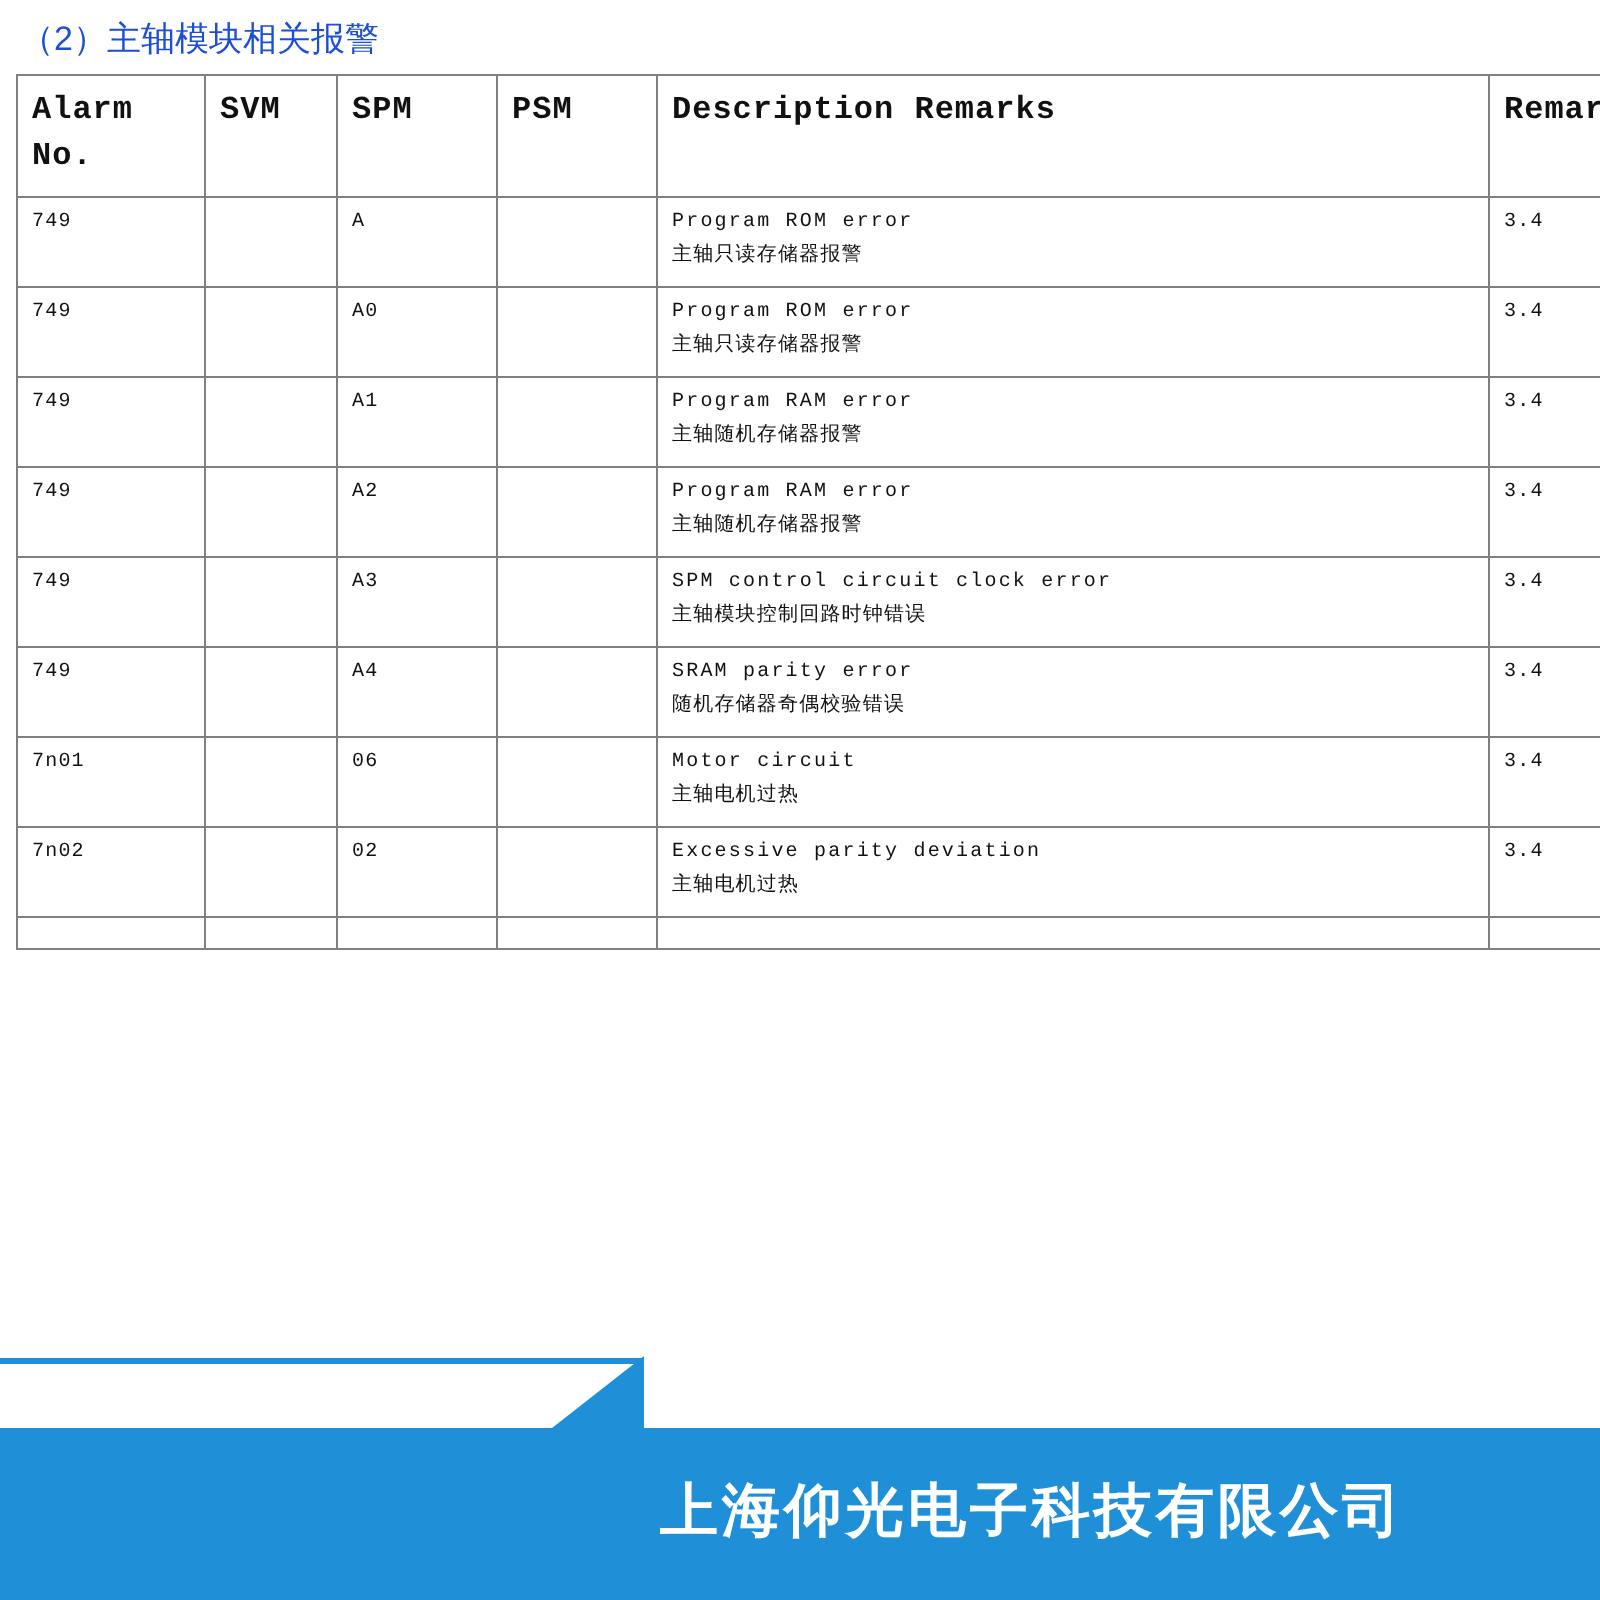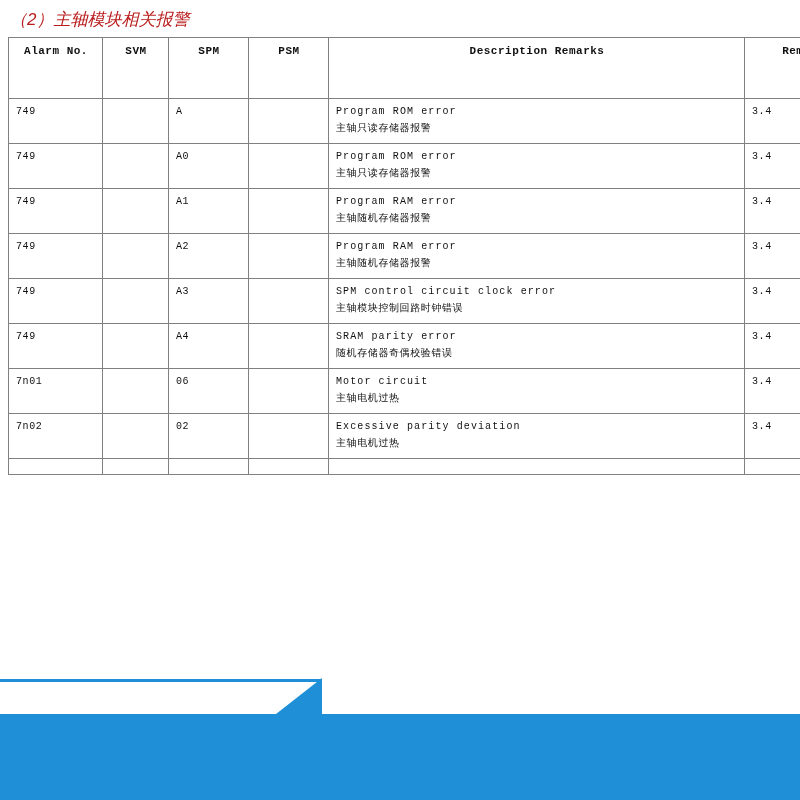--- a/index.html
+++ b/index.html
@@ -18,25 +18,24 @@
     position: relative;
     width: 800px;
     height: 800px;
     box-sizing: border-box;
     padding: 0;
     background: #ffffff;
   }
   .doc-title {
     font-family: "Liberation Sans", sans-serif;
     font-size: 17px;
-    color: #b91c1c;
+    color: #1d4ed8;
     padding: 8px 0 6px 10px;
     letter-spacing: 0px;
     white-space: nowrap;
-    font-style: italic;
   }
   table.alarm-table {
     border-collapse: collapse;
     width: 860px;
     margin-left: 8px;
     table-layout: fixed;
     font-family: "Liberation Mono", monospace;
   }
   table.alarm-table col.c-alarm { width: 94px; }
   table.alarm-table col.c-svm   { width: 66px; }
@@ -50,22 +49,22 @@
     border: 1px solid #808080;
     vertical-align: top;
     padding: 6px 6px 8px 7px;
     font-size: 10px;
     line-height: 1.45;
     color: #111111;
     background: #ffffff;
   }
   table.alarm-table th {
     font-weight: bold;
-    font-size: 11px;
-    text-align: center;
+    font-size: 16px;
+    text-align: left;
     letter-spacing: 0.5px;
   }
   table.alarm-table thead th {
     height: 46px;
   }
   .desc-en {
     display: block;
     letter-spacing: 1.1px;
     white-space: nowrap;
   }
@@ -251,15 +250,16 @@
         </td>
         <td class="cell-code"></td>
       </tr>
     </tbody>
   </table>
 
   <div class="watermark">
     <div class="wm-line"></div>
     <div class="wm-angle"></div>
     <div class="wm-bar"></div>
+    <div class="wm-text">上海仰光电子科技有限公司</div>
   </div>
 
 </div>
 
 </body></html>

